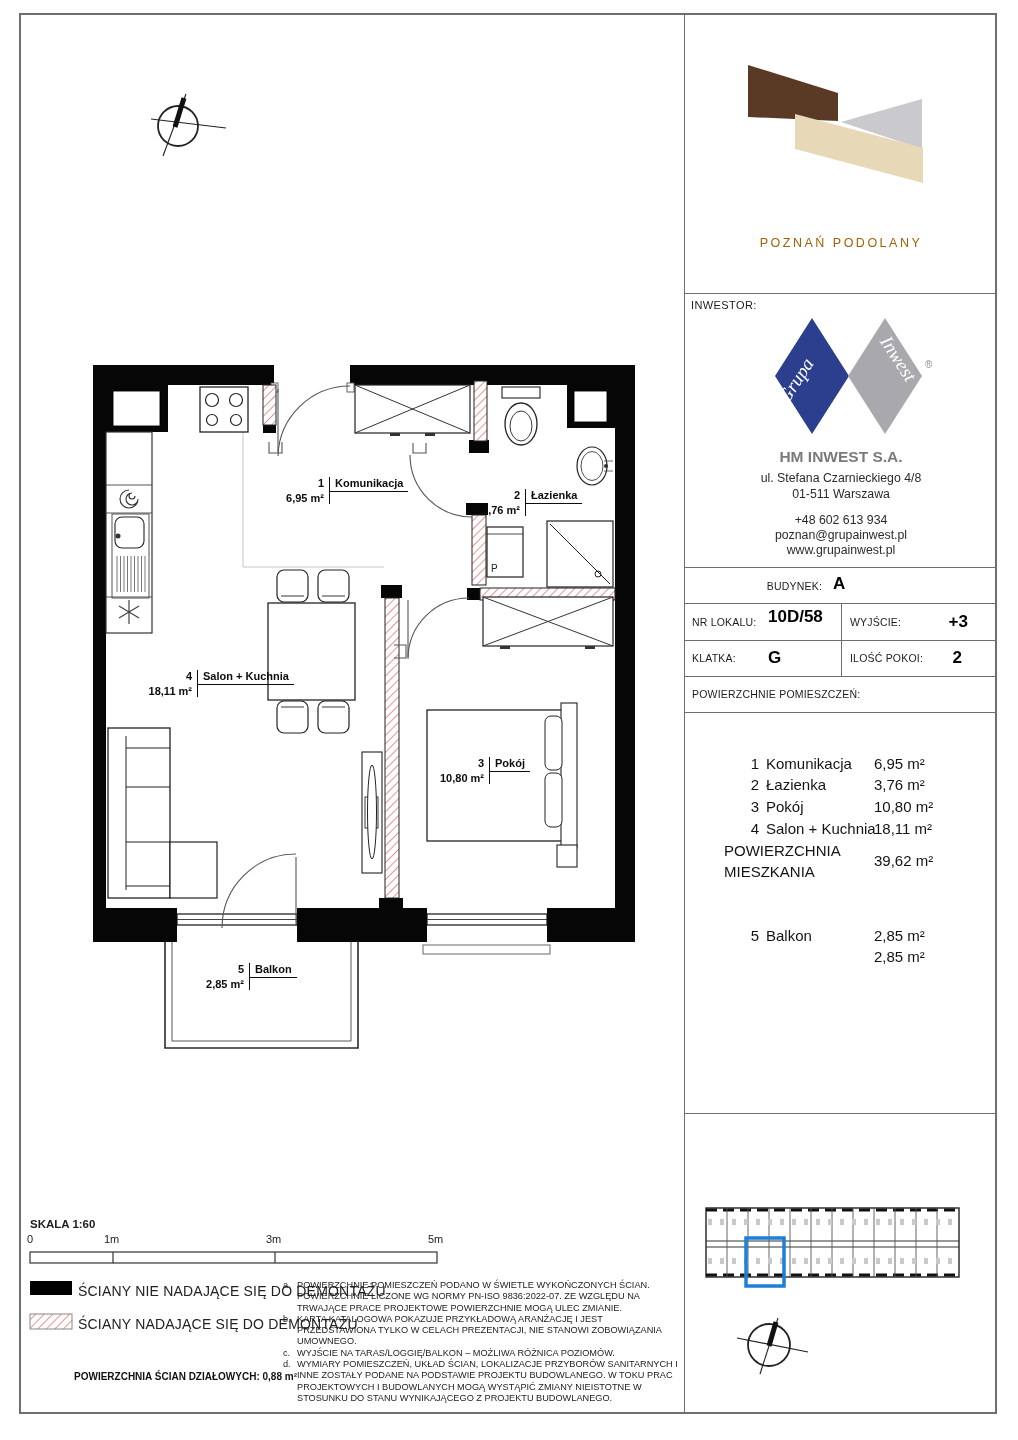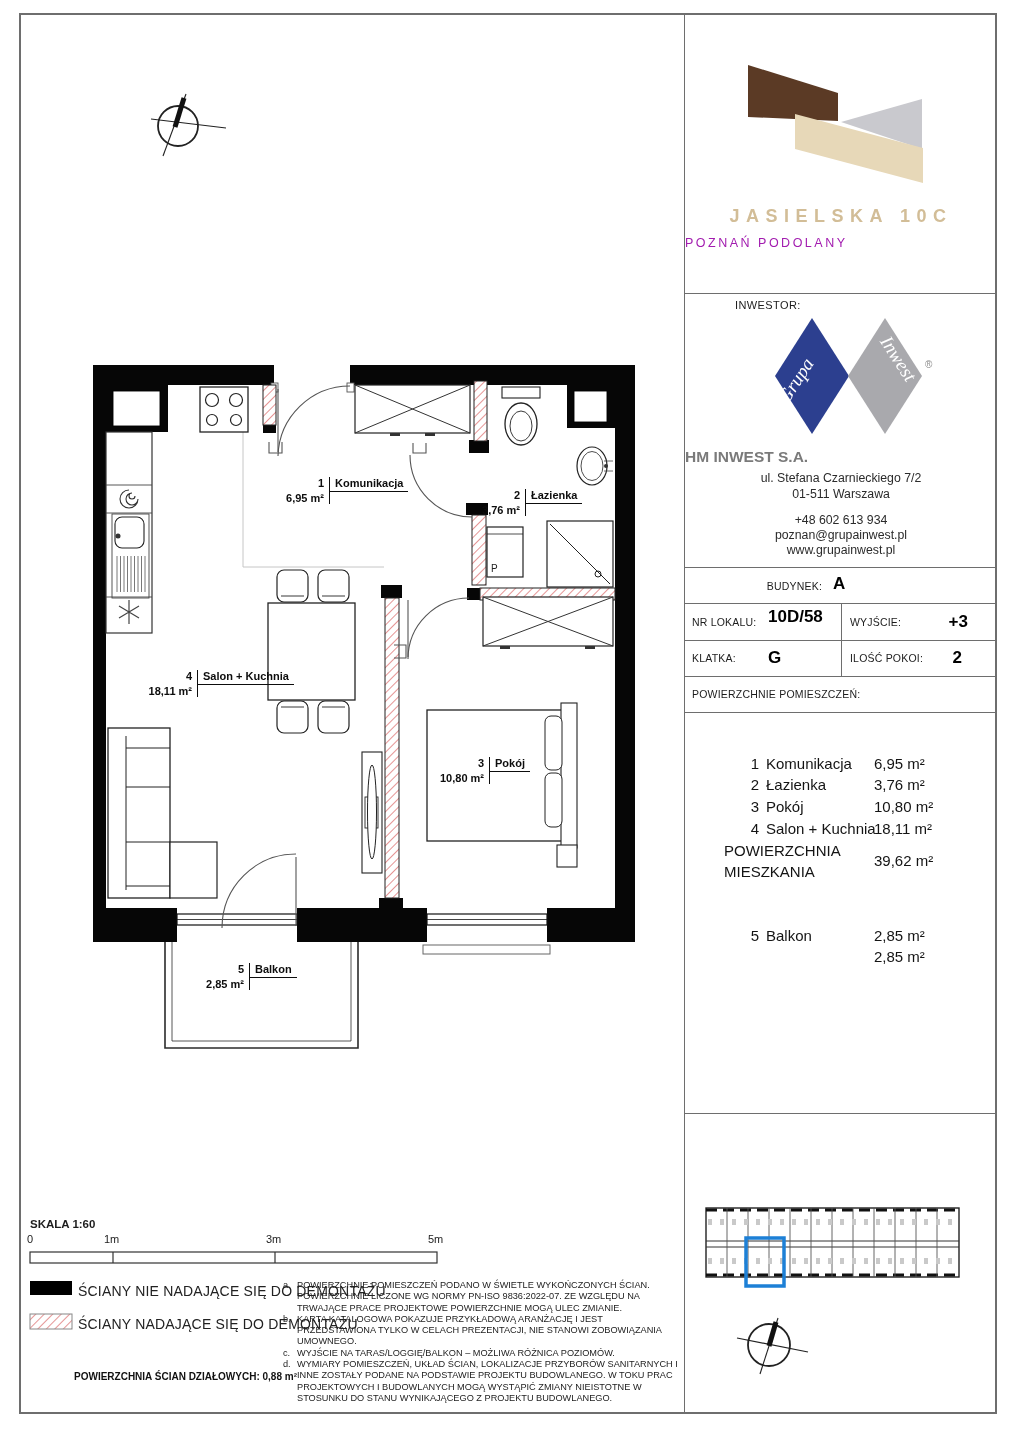--- a/index.html
+++ b/index.html
@@ -5,23 +5,23 @@
   html,body{margin:0;padding:0;background:#fff;}
   body{font-family:"Liberation Sans",sans-serif;}
   .page{position:relative;width:1018px;height:1440px;background:#fff;overflow:hidden;}
   .frame{position:absolute;left:19px;top:13px;width:978px;height:1401px;border:2px solid #6e6e6e;box-sizing:border-box;}
   .vsep{position:absolute;left:684px;top:13px;width:1px;height:1401px;background:#6e6e6e;}
   .hline{position:absolute;left:685px;width:312px;height:1px;background:#6e6e6e;}
   .vcell{position:absolute;left:841px;top:604px;width:1px;height:72px;background:#6e6e6e;}
   svg.overlay{position:absolute;left:0;top:0;z-index:1;pointer-events:none;}
   .t{position:absolute;z-index:2;color:#1c1c1c;}
   .brand-title{left:685px;top:206px;width:312px;text-align:center;font-size:18px;font-weight:bold;letter-spacing:6.5px;color:#d2bd97;}
-  .brand-sub{left:685px;top:236px;width:312px;text-align:left;font-size:12.5px;letter-spacing:2.5px;color:#a21caf;}
-  .inv-label{left:691px;top:299px;font-size:11px;letter-spacing:.4px;margin-left:44px;}
-  .company{left:685px;top:448px;width:312px;font-size:15.5px;font-weight:bold;color:#7a7a7a;}
+  .brand-sub{left:685px;top:236px;width:312px;text-align:center;font-size:12.5px;letter-spacing:2.5px;color:#a16207;}
+  .inv-label{left:691px;top:299px;font-size:11px;letter-spacing:.4px;}
+  .company{left:685px;top:448px;width:312px;text-align:center;font-size:15.5px;font-weight:bold;color:#7a7a7a;}
   .caddr{left:685px;width:312px;text-align:center;font-size:12.3px;color:#2b2b2b;}
   .tbl-label{font-size:10.5px;letter-spacing:.2px;color:#1c1c1c;text-align:right;}
   .tbl-value{font-size:17px;font-weight:bold;color:#000;}
   .ar{font-size:15px;color:#141414;z-index:2;position:absolute;}
   .ar-no{width:74px;left:685px;text-align:right;}
   .ar-nm{left:766px;}
   .ar-vl{left:874px;}
   .rlabel{position:absolute;display:grid;grid-template-columns:60px auto;font-size:11px;font-weight:bold;color:#0d0d0d;line-height:13px;z-index:3;}
   .rl-no{text-align:right;padding-right:5px;}
   .rl-nm{border-left:1.5px solid #0d0d0d;border-bottom:1.4px solid #0d0d0d;padding:0 5px 1px 5px;white-space:nowrap;}
@@ -240,25 +240,24 @@
   <div class="vsep"></div>
   <div class="hline" style="top:293px"></div>
   <div class="hline" style="top:567px"></div>
   <div class="hline" style="top:603px"></div>
   <div class="hline" style="top:640px"></div>
   <div class="hline" style="top:676px"></div>
   <div class="hline" style="top:712px"></div>
   <div class="hline" style="top:1113px"></div>
   <div class="vcell"></div>
 
-  <div class="t brand-title">JASIELSKA 10C</div>
   <div class="t brand-sub">POZNAŃ PODOLANY</div>
   <div class="t inv-label">INWESTOR:</div>
   <div class="t company">HM INWEST S.A.</div>
-  <div class="t caddr" style="top:471px">ul. Stefana Czarnieckiego 7/2</div>
+  <div class="t caddr" style="top:471px">ul. Stefana Czarnieckiego 4/8</div>
   <div class="t caddr" style="top:487px">01-511 Warszawa</div>
   <div class="t caddr" style="top:513px">+48 602 613 934</div>
   <div class="t caddr" style="top:528px">poznan@grupainwest.pl</div>
   <div class="t caddr" style="top:543px">www.grupainwest.pl</div>
 
   <div class="t tbl-label" style="left:685px;top:580px;width:137px;text-align:right">BUDYNEK:</div>
   <div class="t tbl-value" style="left:833px;top:574px">A</div>
   <div class="t tbl-label" style="left:692px;top:616px">NR LOKALU:</div>
   <div class="t tbl-value" style="left:768px;top:607px">10D/58</div>
   <div class="t tbl-label" style="left:850px;top:616px">WYJŚCIE:</div>

